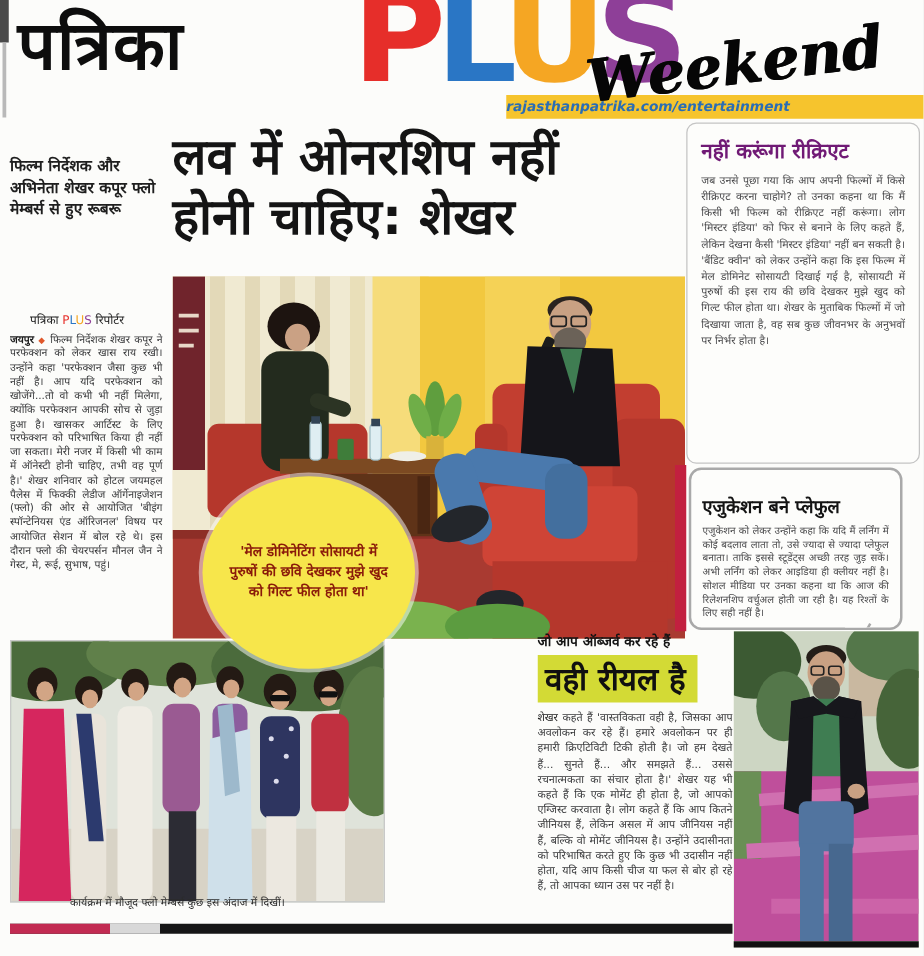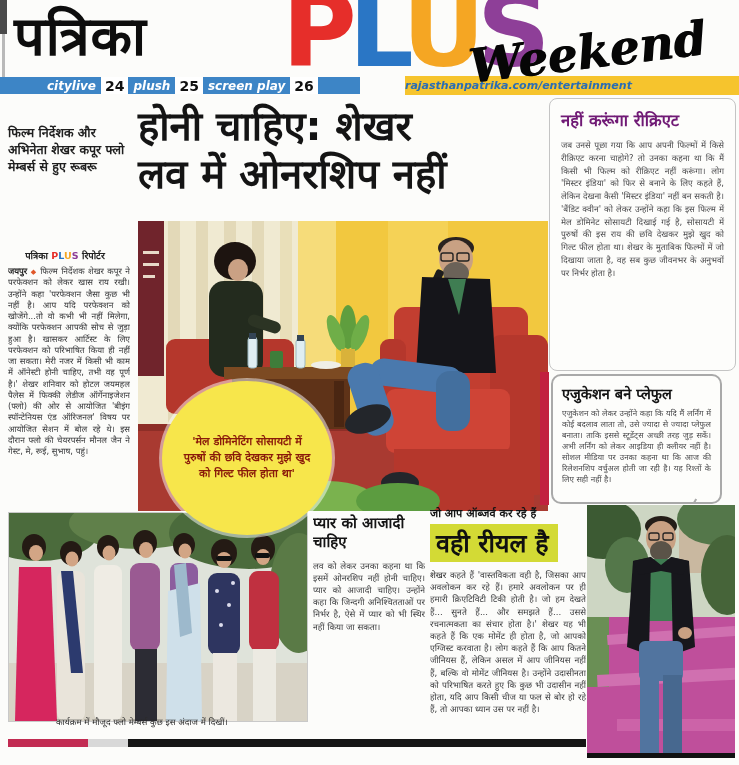--- a/index.html
+++ b/index.html
@@ -18,21 +18,21 @@
   .nav-blue-block { background:#3d85c6; width:42px; }
   .nav-label { background:#3d85c6; color:#fff; padding:1px 5px; font-style:italic; display:flex; align-items:center; }
   .nav-num { background:#fff; color:#111; padding:1px 4px; display:flex; align-items:center; font-size:14px; }
   .url-strip { position:absolute; left:405px; top:76px; width:334px; height:19px; background:#f6c42d; color:#2a6db5; font-weight:bold; font-style:italic; font-size:11px; line-height:19px; z-index:2; }
 
   
   .cityline { position:absolute; left:8px; top:103px; width:124px; font-size:16px; font-weight:800; letter-spacing:0px; }
   .city-red { color:#e02a2a; } .live-gray { color:#9aa0a6; }
   .intro1 { position:absolute; left:8px; top:125px; width:122px; font-size:12.5px; font-weight:bold; color:#1f1f1f; line-height:1.35; }
   .intro2 { position:absolute; left:8px; top:190px; width:122px; font-size:12.5px; font-weight:bold; color:#1f1f1f; line-height:1.35; }
-  .byline { position:absolute; left:4px; top:249px; width:122px; text-align:center; font-size:9.5px; font-weight:bold; color:#222; }
+  .byline { position:absolute; left:24px; top:249px; width:122px; text-align:left; font-size:9.5px; font-weight:normal; color:#222; }
   .byline .pl0,.byline .pl1,.byline .pl2,.byline .pl3 { letter-spacing:0; }
   .leftbody { position:absolute; left:8px; top:266px; width:122px; height:246px; font-size:8.4px; line-height:1.34; text-align:justify; color:#38393b; overflow:hidden; }
   .dateline { font-weight:bold; color:#1c1c1c; }
   .bullet { color:#e0572a; font-size:7px; }
 
   
   .headline { position:absolute; left:138px; top:102px; width:412px; font-size:40px; font-weight:800; color:#141414; line-height:1.2; }
   .main-photo { position:absolute; left:138px; top:221px; width:410px; height:290px; overflow:hidden; background:#efe6c9; }
   .pull-quote { position:absolute; left:162px; top:381px; width:170px; height:154px; background:#f7e64b; border-radius:50%; display:flex; align-items:center; justify-content:center; text-align:center; padding:16px 18px; font-size:11px; font-weight:bold; color:#8a1a0a; line-height:1.45; z-index:5; box-shadow:0 0 0 3px rgba(255,255,255,.5); }
 
@@ -52,59 +52,49 @@
   .observe-high { display:inline-block; background:#d3da35; color:#101010; font-size:25px; font-weight:800; padding:1px 10px 3px 6px; margin-top:4px; margin-bottom:7px; }
   .observe-body { font-size:8.6px; line-height:1.42; text-align:justify; color:#38393b; }
   .lead-name { font-weight:normal; color:#1c1c1c; }
 
   
   .recreate-box { position:absolute; left:549px; top:98px; width:187px; height:273px; border:1.5px solid #c4c4c4; border-radius:8px; padding:9px 11px 6px 11px; background:#fdfdfb; overflow:hidden; }
   .recreate-head { font-size:16.5px; font-weight:800; color:#701a75; margin-bottom:8px; }
   .recreate-body { font-size:8.5px; line-height:1.5; text-align:justify; color:#4a4a4c; }
 
   .red-bar { position:absolute; left:540px; top:372px; width:9px; height:133px; background:#c2203f; }
-  .education-box { position:absolute; left:551px; top:374px; width:171px; height:130px; border:2px solid #a9a9a9; border-radius:10px; padding:7px 9px 4px 9px; background:#fdfdfb; overflow:hidden; }
+  .education-box { position:absolute; left:551px; top:374px; width:171px; height:130px; border:2px solid #a9a9a9; border-radius:10px; padding:18px 9px 4px 9px; background:#fdfdfb; overflow:hidden; }
   .education-box::after { content:""; position:absolute; right:26px; bottom:-9px; width:15px; height:15px; background:#fdfdfb; border-right:2px solid #a9a9a9; border-bottom:2px solid #a9a9a9; transform:rotate(30deg); }
   .education-head { font-size:14.5px; font-weight:800; color:#141414; margin-bottom:5px; }
   .education-body { font-size:8px; line-height:1.38; text-align:justify; color:#4a4a4c; }
 
   .shekhar-photo { position:absolute; left:587px; top:505px; width:148px; height:253px; overflow:hidden; background:#cdd6c3; border-bottom:5px solid #111; }
 
   svg { display:block; }
 </style>
 </head>
 <body>
 
 <div class="page">
 
   <div class="corner-artifact"></div>
   <div class="corner-artifact2"></div>
   <div class="logo-hindi">पत्रिका</div>
   <div class="plus-wrap"><span class="pl0">P</span><span class="pl1">L</span><span class="pl2">U</span><span class="pl3">S</span></div>
   <div class="weekend">Weekend</div>
 
-  <div class="navstrip">
-    <div class="nav-blue-block"></div>
-    <div class="nav-label">citylive</div>
-    <div class="nav-num">24</div>
-    <div class="nav-label">plush</div>
-    <div class="nav-num">25</div>
-    <div class="nav-label">screen play</div>
-    <div class="nav-num">26</div>
-    <div class="nav-blue-block"></div>
-  </div>
   <div class="url-strip">rajasthanpatrika.com/entertainment</div>
 
   <div class="intro1">फिल्म निर्देशक और अभिनेता शेखर कपूर फ्लो मेम्बर्स से हुए रूबरू</div>
   <div class="byline"><span>पत्रिका</span> <span class="pl0">P</span><span class="pl1">L</span><span class="pl2">U</span><span class="pl3">S</span> <span>रिपोर्टर</span></div>
   <div class="leftbody"><span class="dateline">जयपुर</span> <span class="bullet">◆</span> <span>फिल्म निर्देशक शेखर कपूर ने परफेक्शन को लेकर खास राय रखी। उन्होंने कहा 'परफेक्शन जैसा कुछ भी नहीं है। आप यदि परफेक्शन को खोजेंगे...तो वो कभी भी नहीं मिलेगा, क्योंकि परफेक्शन आपकी सोच से जुड़ा हुआ है। खासकर आर्टिस्ट के लिए परफेक्शन को परिभाषित किया ही नहीं जा सकता। मेरी नजर में किसी भी काम में ऑनेस्टी होनी चाहिए, तभी वह पूर्ण है।' शेखर शनिवार को होटल जयमहल पैलेस में फिक्की लेडीज ऑर्गेनाइजेशन (फ्लो) की ओर से आयोजित 'बीइंग स्पॉन्टेनियस एंड ऑरिजनल' विषय पर आयोजित सेशन में बोल रहे थे। इस दौरान फ्लो की चेयरपर्सन मौनल जैन ने गेस्ट, मे, रूई, सुभाष, पहुं।</span></div>
 
   <div class="headline">
+    <div>लव में ओनरशिप नहीं</div>
     <div>होनी चाहिए: शेखर</div>
-    <div>लव में ओनरशिप नहीं</div>
   </div>
 
   <div class="main-photo">
     <svg width="410" height="290" viewBox="0 0 410 290">
       <rect width="410" height="210" fill="#f0ead2"></rect>
       <rect x="30" y="0" width="12" height="210" fill="#e3d9b8"></rect>
         <rect x="58" y="0" width="12" height="210" fill="#e3d9b8"></rect>
         <rect x="86" y="0" width="12" height="210" fill="#e3d9b8"></rect>
         <rect x="114" y="0" width="12" height="210" fill="#e3d9b8"></rect>
         <rect x="142" y="0" width="12" height="210" fill="#e9dfb9"></rect>
@@ -219,24 +209,20 @@
       <rect x="240" y="58" width="30" height="80" rx="9" fill="#c03040"></rect>
       <rect x="244" y="136" width="23" height="72" fill="#eceae2"></rect>
     </svg>
   </div>
   <div class="caption">कार्यक्रम में मौजूद फ्लो मेम्बर्स कुछ इस अंदाज में दिखीं।</div>
   <div class="bottom-bar">
       <div class="crimson"></div>
       <div class="gap"></div>
     </div>
 
-  <div class="love-col">
-    <div class="love-head">प्यार को आजादी चाहिए</div>
-    <div class="love-body">लव को लेकर उनका कहना था कि इसमें ओनरशिप नहीं होनी चाहिए। प्यार को आजादी चाहिए। उन्होंने कहा कि जिन्दगी अनिश्चितताओं पर निर्भर है, ऐसे में प्यार को भी स्थिर नहीं किया जा सकता।</div>
-  </div>
 
   <div class="observe-col">
     <div class="observe-top">जो आप ऑब्जर्व कर रहे हैं</div>
     <div><span class="observe-high">वही रीयल है</span></div>
     <div class="observe-body"><span class="lead-name">शेखर</span><span> कहते हैं 'वास्तविकता वही है, जिसका आप अवलोकन कर रहे हैं। हमारे अवलोकन पर ही हमारी क्रिएटिविटी टिकी होती है। जो हम देखते हैं... सुनते हैं... और समझते हैं... उससे रचनात्मकता का संचार होता है।' शेखर यह भी कहते हैं कि एक मोमेंट ही होता है, जो आपको एग्जिस्ट करवाता है। लोग कहते हैं कि आप कितने जीनियस हैं, लेकिन असल में आप जीनियस नहीं हैं, बल्कि वो मोमेंट जीनियस है। उन्होंने उदासीनता को परिभाषित करते हुए कि कुछ भी उदासीन नहीं होता, यदि आप किसी चीज या फल से बोर हो रहे हैं, तो आपका ध्यान उस पर नहीं है।</span></div>
   </div>
 
   <div class="recreate-box">
     <div class="recreate-head">नहीं करूंगा रीक्रिएट</div>
     <div class="recreate-body">जब उनसे पूछा गया कि आप अपनी फिल्मों में किसे रीक्रिएट करना चाहोगे? तो उनका कहना था कि मैं किसी भी फिल्म को रीक्रिएट नहीं करूंगा। लोग 'मिस्टर इंडिया' को फिर से बनाने के लिए कहते हैं, लेकिन देखना कैसी 'मिस्टर इंडिया' नहीं बन सकती है। 'बैंडिट क्वीन' को लेकर उन्होंने कहा कि इस फिल्म में मेल डोमिनेट सोसायटी दिखाई गई है, सोसायटी में पुरुषों की इस राय की छवि देखकर मुझे खुद को गिल्ट फील होता था। शेखर के मुताबिक फिल्मों में जो दिखाया जाता है, वह सब कुछ जीवनभर के अनुभवों पर निर्भर होता है।</div>

